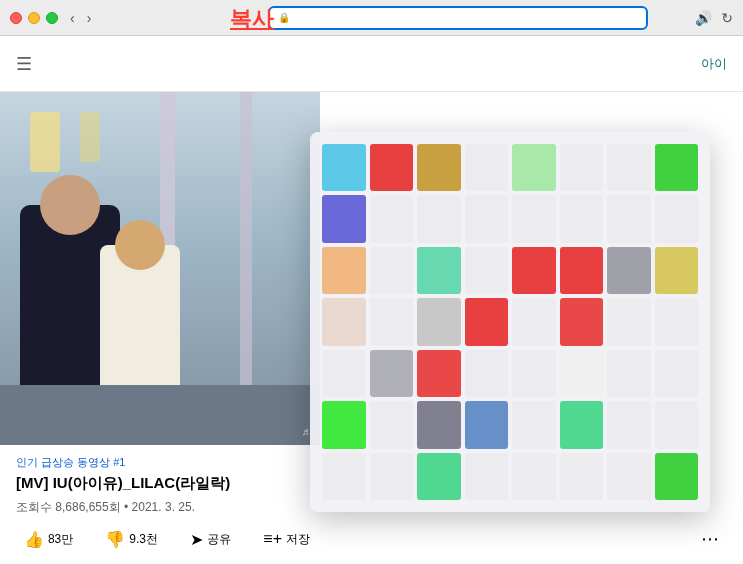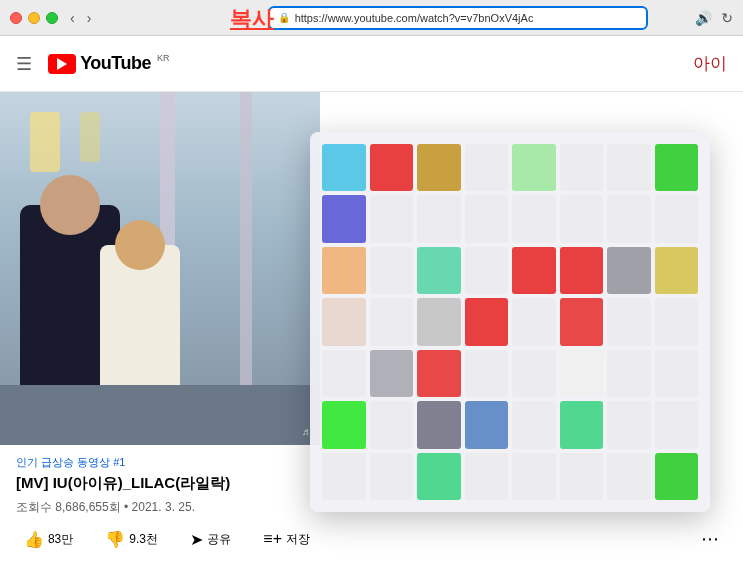--- a/index.html
+++ b/index.html
@@ -141,22 +141,22 @@
     }
     .yt-logo-kr {
       font-size: 9px;
       color: #606060;
       margin-top: -12px;
       margin-left: 2px;
     }
     .yt-header-right {
       position: absolute;
       right: 16px;
-      font-size: 17px;
-      color: #b91c1c;
+      font-size: 13px;
+      color: #0f766e;
     }
 
     
     .main-content {
       display: flex;
       flex-direction: column;
       height: calc(564px - 36px - 56px);
       position: relative;
     }
 
@@ -340,36 +340,30 @@
     <div class="tl tl-red"></div>
     <div class="tl tl-yellow"></div>
     <div class="tl tl-green"></div>
   </div>
   <div class="nav-buttons">
     <button class="nav-btn">‹</button>
     <button class="nav-btn">›</button>
   </div>
   <div class="address-bar-container">
     <span class="address-bar-icon">🔒</span>
-    <span class="address-bar-url">https://www.youtube.com/watch?v=v7bnOxV4jAc</span>
   </div>
   <div class="toolbar-right">
     <span>🔊</span>
     <span>↻</span>
   </div>
   <div class="copy-label">복사</div>
 </div>
 
 <div class="yt-header">
   <span class="yt-hamburger">☰</span>
-  <div class="yt-logo">
-    <div class="yt-logo-icon"></div>
-    <span class="yt-logo-text">YouTube</span>
-    <span class="yt-logo-kr">KR</span>
-  </div>
   <div class="yt-header-right">
     <span>아이</span>
   </div>
 </div>
 
 <div class="main-content">
 
   <div class="video-scene">
     <div class="scene-bg"></div>
     <div class="scene-light"></div>

